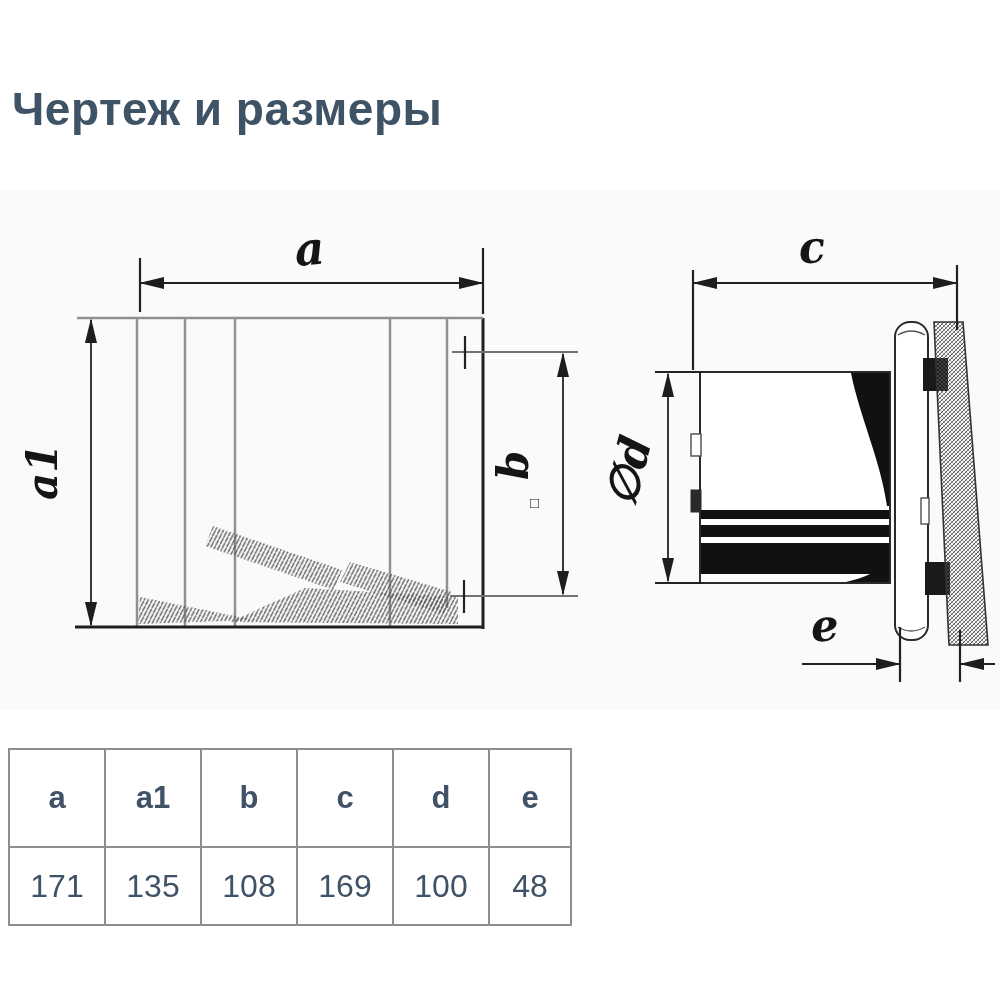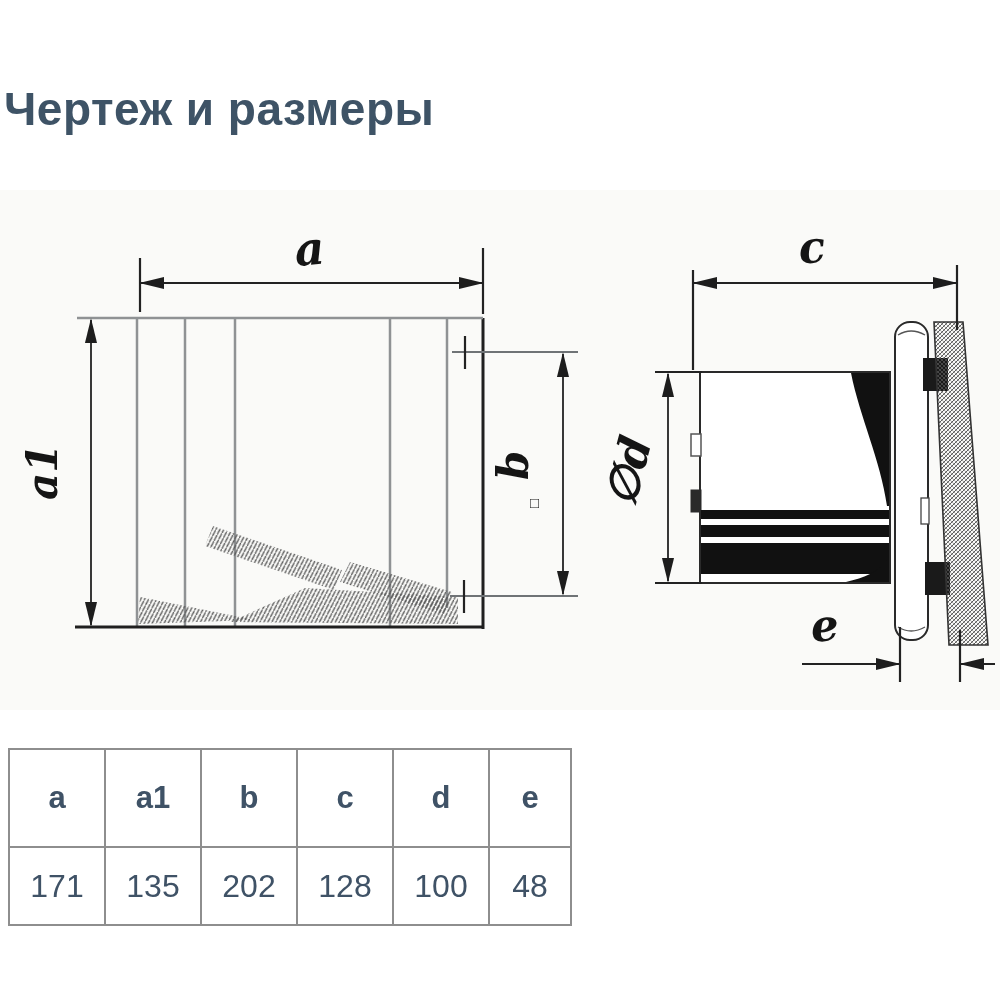--- a/index.html
+++ b/index.html
@@ -1,21 +1,21 @@
 <!DOCTYPE html>
 <html><head>
 <meta charset="utf-8">
 <style>
   html,body{margin:0;padding:0;}
   body{
     width:1000px;height:1000px;position:relative;background:#ffffff;
     font-family:"Liberation Sans", sans-serif;overflow:hidden;
   }
   .page-title{
-    position:absolute;left:4px;top:82px;
+    position:absolute;left:12px;top:82px;
     font-size:46px;font-weight:bold;color:#3e5366;letter-spacing:.5px;
   }
   .canvas{
     position:absolute;left:0;top:190px;width:1000px;height:520px;
     background:#fafaf8;
   }
   .canvas svg{display:block;}
   
   .edge-gray{stroke:#8f9294;stroke-width:2.5;fill:none;}
   .edge-dark{stroke:#1f1f1f;stroke-width:3;fill:none;}
@@ -158,19 +158,19 @@
     <td class="c-n">a</td>
     <td class="c-n">a1</td>
     <td class="c-n">b</td>
     <td class="c-n">c</td>
     <td class="c-n">d</td>
     <td class="c-e">e</td>
   </tr>
   <tr class="val">
     <td>171</td>
     <td>135</td>
-    <td>202</td>
-    <td>128</td>
+    <td>108</td>
+    <td>169</td>
     <td>100</td>
     <td>48</td>
   </tr>
 </tbody>
   </table>
 
 </body></html>

